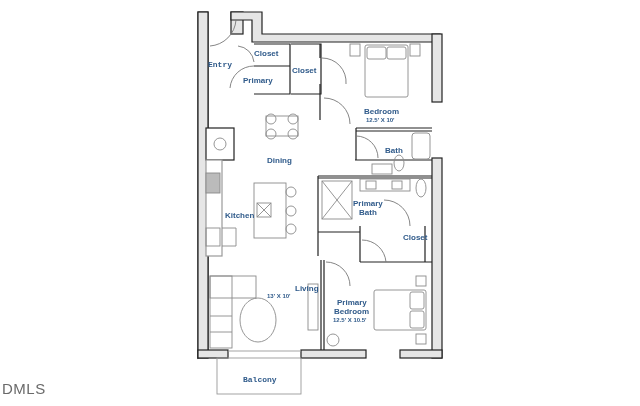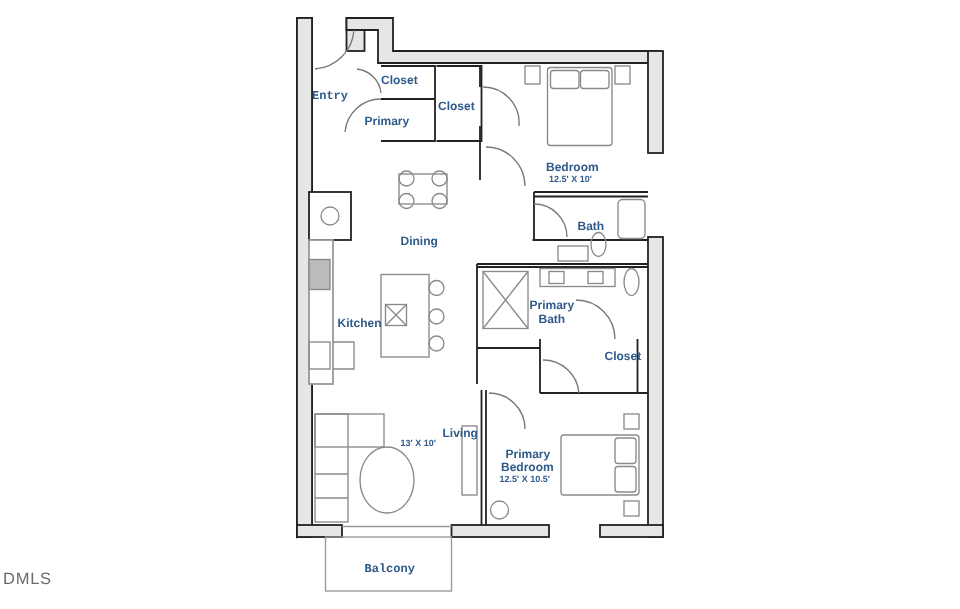--- a/index.html
+++ b/index.html
@@ -1,20 +1,20 @@
 <!DOCTYPE html>
 <html><head>
 <meta charset="utf-8">
 <style>
   html, body { margin:0; padding:0; background:#ffffff; }
   body { width:640px; height:406px; position:relative; overflow:hidden; font-family:"Liberation Sans", sans-serif; }
   #plan { position:absolute; left:0; top:0; width:640px; height:406px; }
   .lbl { position:absolute; color:#2f5a8a; font-weight:bold; font-size:8px; text-align:center; white-space:nowrap; line-height:9px; }
   .dim { position:absolute; color:#2f5a8a; font-weight:bold; font-size:6px; text-align:center; white-space:nowrap; line-height:7px; }
-  .watermark { position:absolute; left:2px; top:380px; font-size:11px; color:#6a6a6a; letter-spacing:0.5px; }
+  .watermark { position:absolute; left:2px; top:380px; font-size:15px; color:#6a6a6a; letter-spacing:0.5px; }
 </style>
 </head>
 <body>
 
 <svg id="plan" viewBox="0 0 640 406" xmlns="http://www.w3.org/2000/svg">
 
   <g fill="#e6e6e6" stroke="#222" stroke-width="1.2">
 
     <path d="M198,12 L208,12 L208,350 L198,358 Z"></path>
     <rect x="198" y="12" width="10" height="346"></rect>

